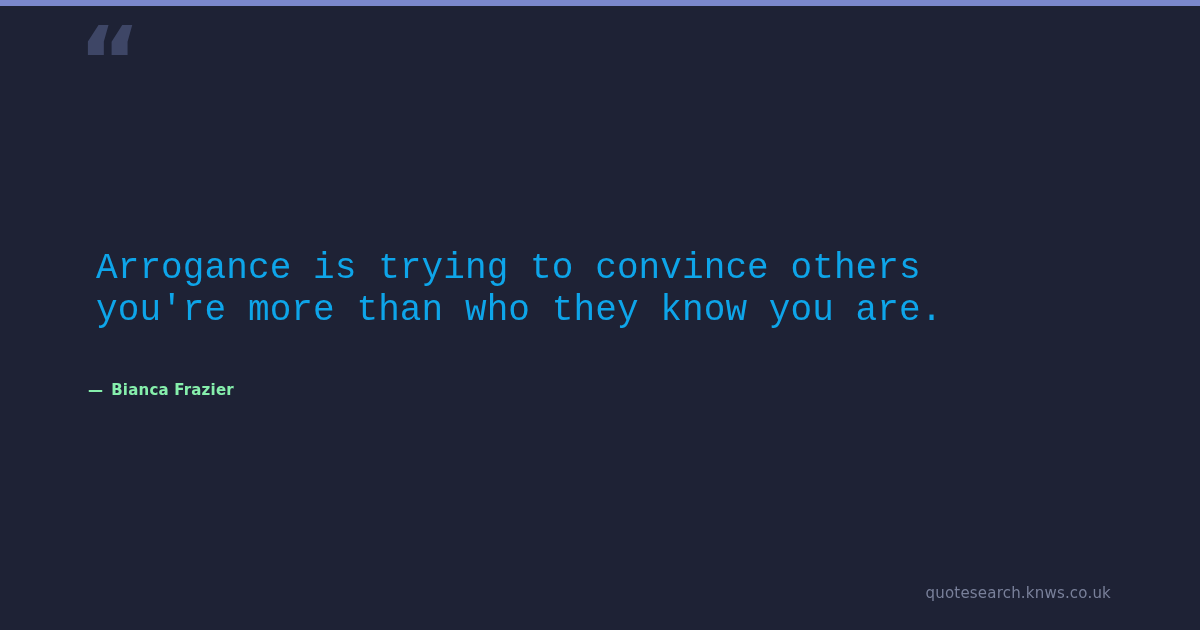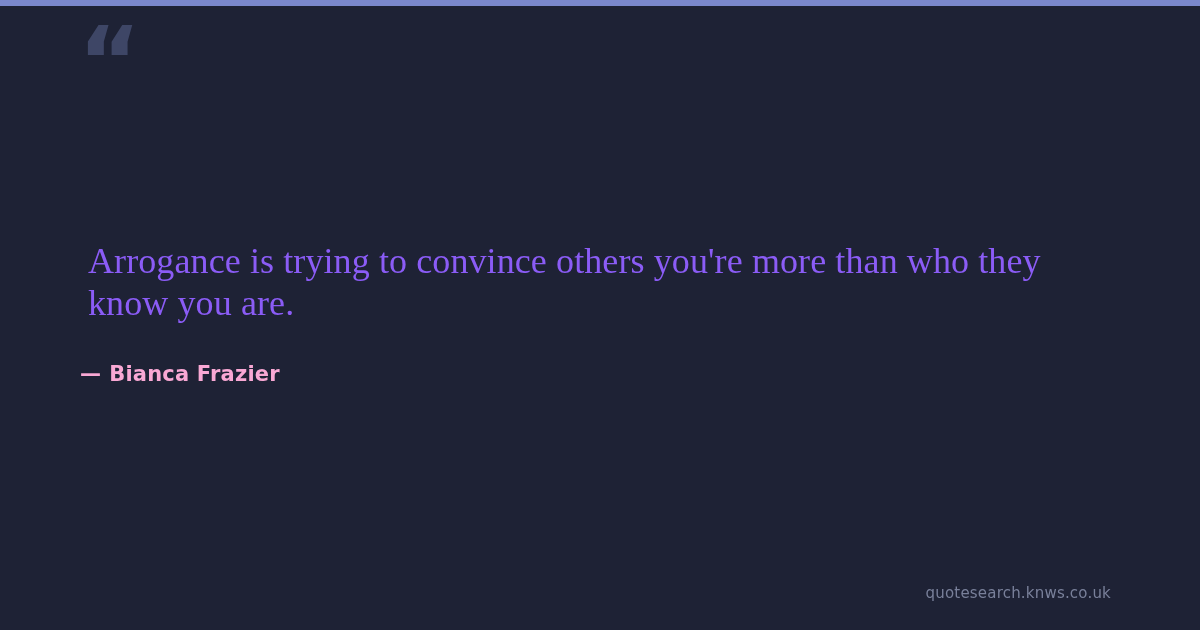--- a/index.html
+++ b/index.html
@@ -47,38 +47,38 @@
   }
 
   .content {
     position: absolute;
     left: 80px;
     top: 232px;
     width: 1040px;
   }
 
   .quote-text {
-    margin: 8px;
-    font-family: Liberation Serif, serif;
+    margin: 16px;
+    font-family: Liberation Mono, monospace;
     font-size: 36px;
     font-weight: 400;
     line-height: 42px;
-    color: #8b5cf6;
+    color: #0ea5e9;
     letter-spacing: 0.1px;
     max-width: 975px;
   }
 
   .attribution {
-    margin: 0;
+    margin: 8px;
     padding-top: 29px;
     font-family: "DejaVu Sans", "Liberation Sans", sans-serif;
-    font-size: 21px;
+    font-size: 15px;
     font-weight: 700;
     line-height: 26px;
-    color: #f9a8d4;
+    color: #86efac;
     letter-spacing: 0.2px;
     white-space: nowrap;
   }
 
   .attribution .dash {
     margin-right: 8px;
   }
 
   .watermark {
     position: absolute;

